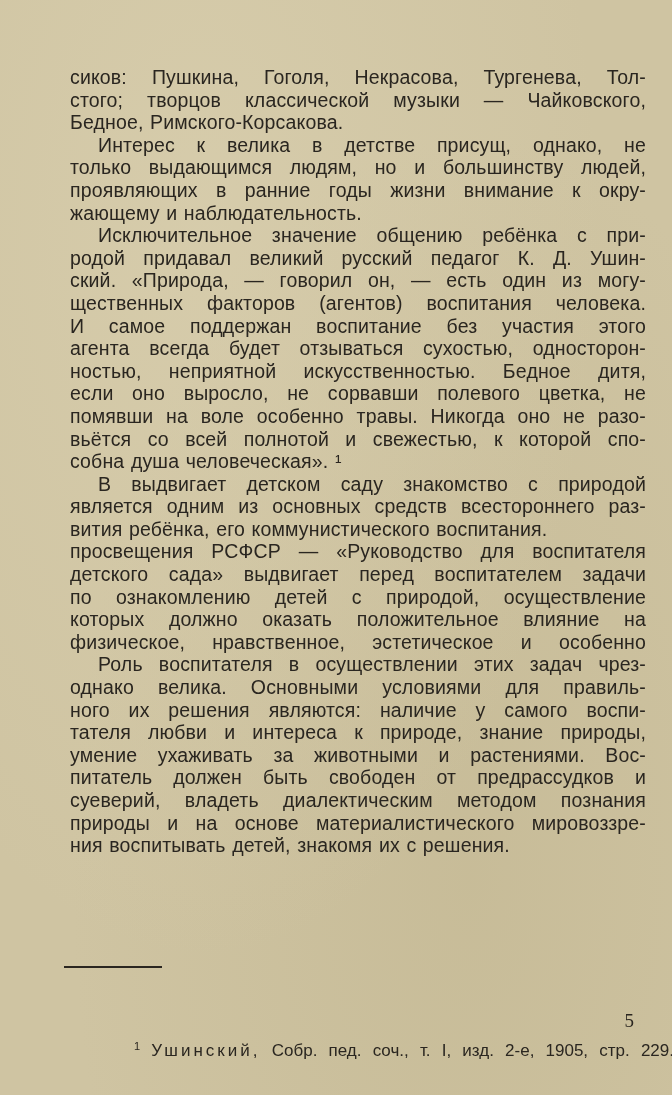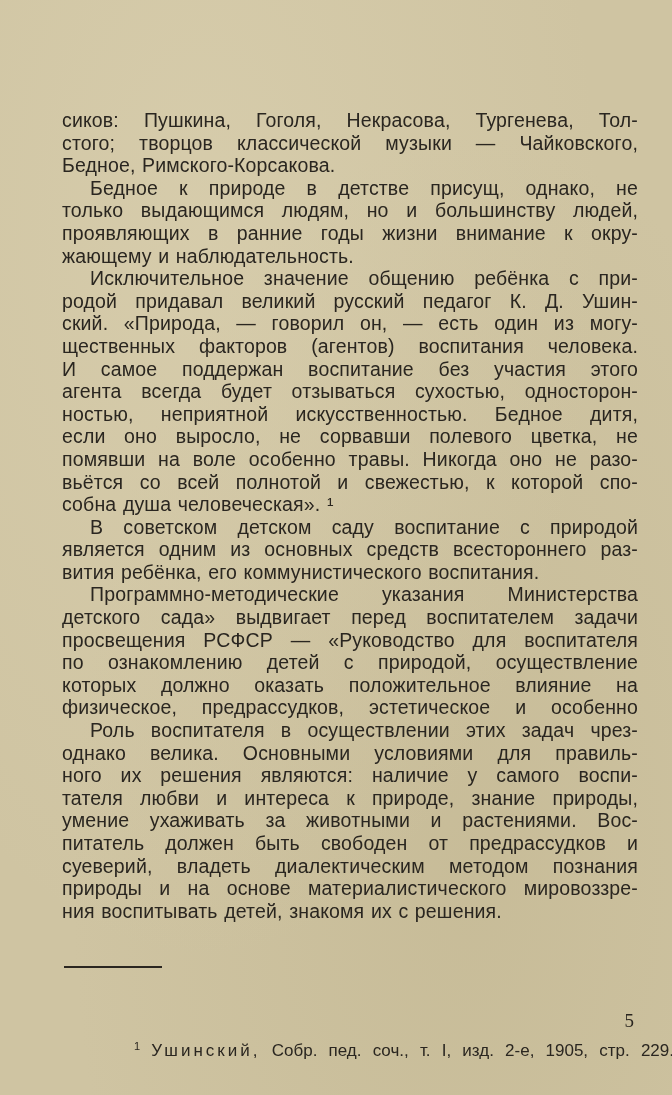--- a/index.html
+++ b/index.html
@@ -13,24 +13,23 @@
       background-image:
         radial-gradient(ellipse at 30% 20%, rgba(220,210,178,0.55), rgba(0,0,0,0) 60%),
         radial-gradient(ellipse at 70% 80%, rgba(190,178,140,0.45), rgba(0,0,0,0) 60%);
       position: relative;
       overflow: hidden;
       font-family: "Liberation Serif", "DejaVu Serif", serif;
       color: #2a2620;
     }
     .page {
       position: absolute;
-      left: 62px;
+      left: 70px;
       top: 66px;
       width: 576px;
-      margin-top: 43px;
     }
     .line {
       display: block;
       height: 22.6px;
       line-height: 22.6px;
       font-size: 19.5px;
       text-align: justify;
       text-align-last: justify;
       white-space: nowrap;
       overflow: visible;
@@ -85,21 +84,21 @@
 
 <div class="page">
 
   <div class="para">
     <span class="line">сиков: Пушкина, Гоголя, Некрасова, Тургенева, Тол-</span>
     <span class="line">стого; творцов классической музыки — Чайковского,</span>
     <span class="line last">Бедное, Римского-Корсакова.</span>
   </div>
 
   <div class="para">
-    <span class="line indent">Бедное к природе в детстве присущ, однако, не</span>
+    <span class="line indent">Интерес к велика в детстве присущ, однако, не</span>
     <span class="line">только выдающимся людям, но и большинству людей,</span>
     <span class="line">проявляющих в ранние годы жизни внимание к окру-</span>
     <span class="line last">жающему и наблюдательность.</span>
   </div>
 
 
   <div class="para">
     <span class="line indent">Исключительное значение общению ребёнка с при-</span>
     <span class="line">родой придавал великий русский педагог К. Д. Ушин-</span>
     <span class="line">ский. «Природа, — говорил он, — есть один из могу-</span>
@@ -107,32 +106,31 @@
     <span class="line">И самое поддержан воспитание без участия этого</span>
     <span class="line">агента всегда будет отзываться сухостью, односторон-</span>
     <span class="line">ностью, неприятной искусственностью. Бедное дитя,</span>
     <span class="line">если оно выросло, не сорвавши полевого цветка, не</span>
     <span class="line">помявши на воле особенно травы. Никогда оно не разо-</span>
     <span class="line">вьётся со всей полнотой и свежестью, к которой спо-</span>
     <span class="line last">собна душа человеческая». ¹</span>
   </div>
 
   <div class="para">
-    <span class="line indent">В советском детском саду воспитание с природой</span>
+    <span class="line indent">В выдвигает детском саду знакомство с природой</span>
     <span class="line">является одним из основных средств всестороннего раз-</span>
     <span class="line last">вития ребёнка, его коммунистического воспитания.</span>
   </div>
 
   <div class="para">
-    <span class="line indent">Программно-методические указания Министерства</span>
+    <span class="line">просвещения РСФСР — «Руководство для воспитателя</span>
     <span class="line">детского сада» выдвигает перед воспитателем задачи</span>
-    <span class="line">просвещения РСФСР — «Руководство для воспитателя</span>
     <span class="line">по ознакомлению детей с природой, осуществление</span>
     <span class="line">которых должно оказать положительное влияние на</span>
-    <span class="line">физическое, предрассудков, эстетическое и особенно</span>
+    <span class="line">физическое, нравственное, эстетическое и особенно</span>
   </div>
 
   <div class="para">
     <span class="line indent">Роль воспитателя в осуществлении этих задач чрез-</span>
     <span class="line">однако велика. Основными условиями для правиль-</span>
     <span class="line">ного их решения являются: наличие у самого воспи-</span>
     <span class="line">тателя любви и интереса к природе, знание природы,</span>
     <span class="line">умение ухаживать за животными и растениями. Вос-</span>
     <span class="line">питатель должен быть свободен от предрассудков и</span>
     <span class="line">суеверий, владеть диалектическим методом познания</span>

